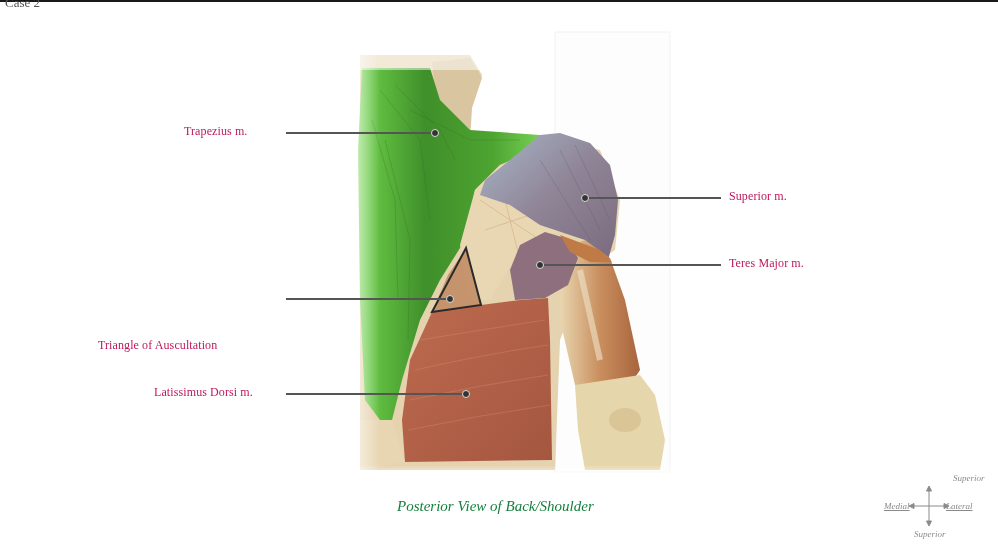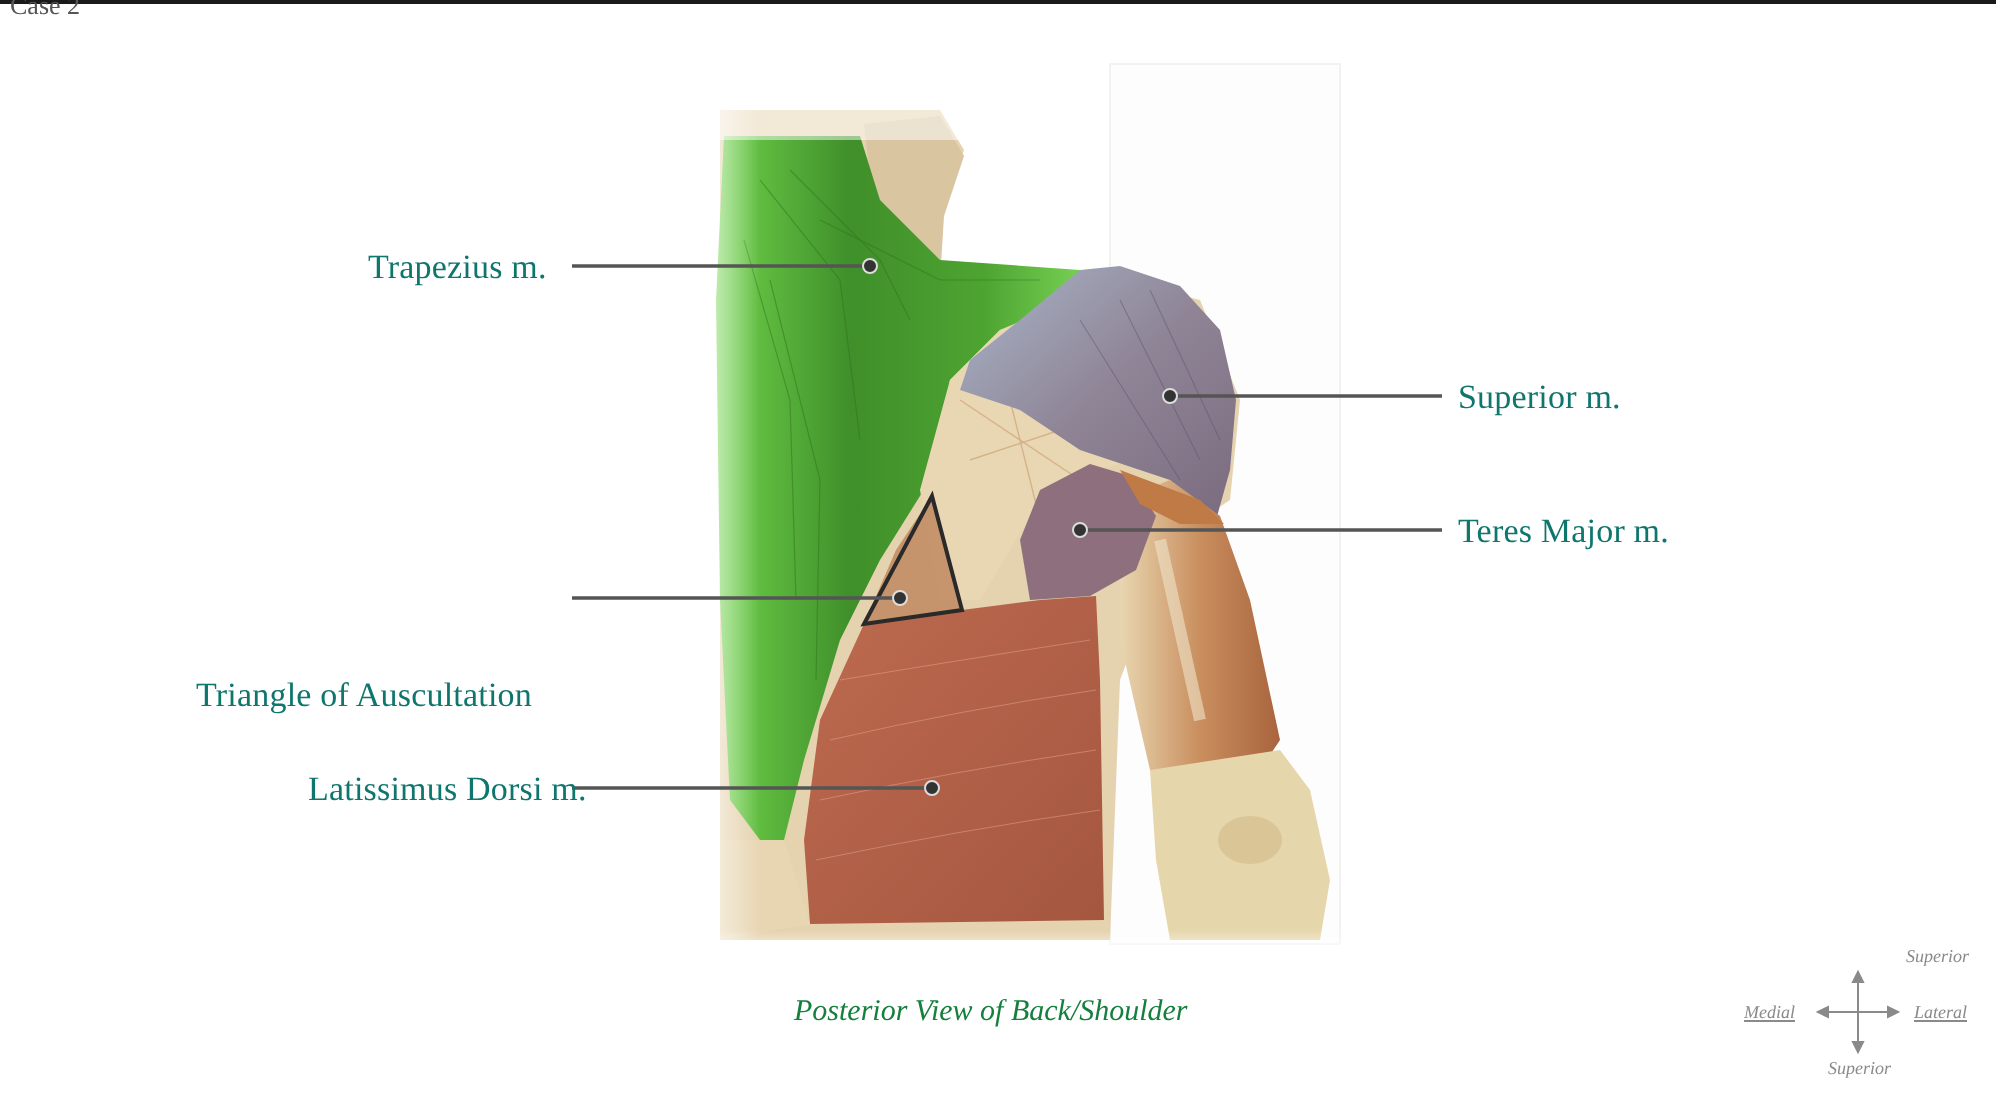--- a/index.html
+++ b/index.html
@@ -6,21 +6,21 @@
   body {
     width: 998px; height: 554px; position: relative; overflow: hidden;
     background: #ffffff;
     font-family: "Liberation Serif", "DejaVu Serif", serif;
     color: #4a4a4a;
   }
   .top-rule { position: absolute; left: 0; top: 0; width: 998px; height: 2px; background: #1a1a1a; }
   .case-title { position: absolute; left: 5px; top: -5px; font-size: 13px; color: #555; }
   .figure { position: absolute; left: 0; top: 0; width: 998px; height: 554px; }
   .label {
-    position: absolute; font-size: 17px; color: #0f766e; white-space: nowrap; letter-spacing: 0.1px;
+    position: absolute; font-size: 12px; color: #be185d; white-space: nowrap; letter-spacing: 0.1px;
   }
   .caption { position: absolute; left: 397px; top: 498px; font-size: 15px; color: #15803d; white-space: nowrap; font-style: italic; }
   .compass { position: absolute; left: 870px; top: 470px; width: 125px; height: 75px; }
   .compass .dir { position: absolute; font-style: italic; font-size: 9px; color: #8a8a8a; }
 </style>
 </head>
 <body>
 
 <div class="top-rule"></div>
 <div class="case-title">Case 2</div>
@@ -143,15 +143,15 @@
       <line x1="59" y1="19" x2="59" y2="53"></line>
       <line x1="42" y1="36" x2="76" y2="36"></line>
       <polygon points="59,16 56.5,21 61.5,21"></polygon>
       <polygon points="59,56 56.5,51 61.5,51"></polygon>
       <polygon points="39,36 44,33.5 44,38.5"></polygon>
       <polygon points="79,36 74,33.5 74,38.5"></polygon>
     </g>
   </svg>
   <span class="dir" style="left:43px; top:3px;margin-left:40px;">Superior</span>
   <span class="dir" style="left:44px; top:59px;">Superior</span>
-  <span class="dir" style="left:2px; top:31px;text-decoration:underline;">Medial</span>
-  <span class="dir" style="left:87px; top:31px;text-decoration:underline;">Lateral</span>
+  <span class="dir" style="left:14px; top:31px;text-decoration:underline;">Medial</span>
+  <span class="dir" style="left:76px; top:31px;text-decoration:underline;">Lateral</span>
 </div>
 
 </body></html>

